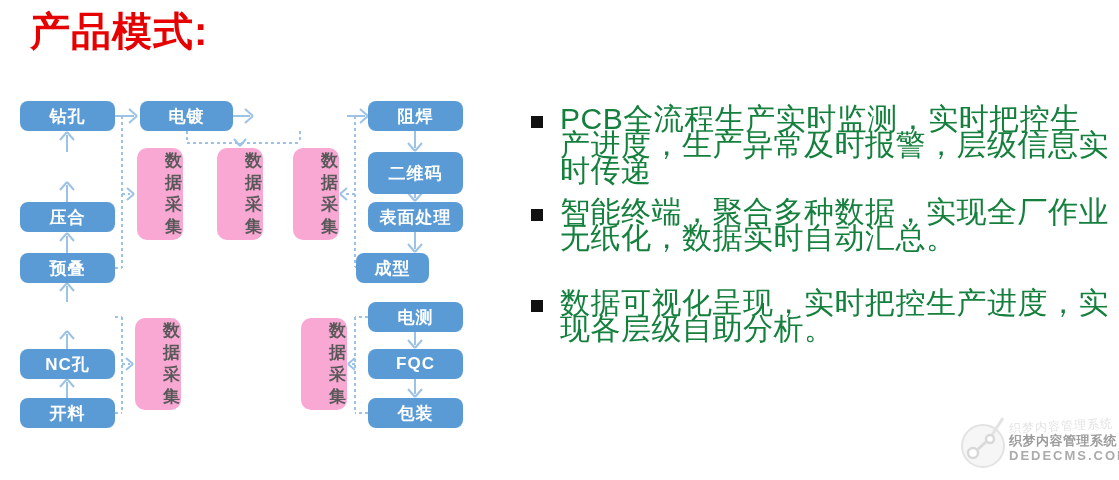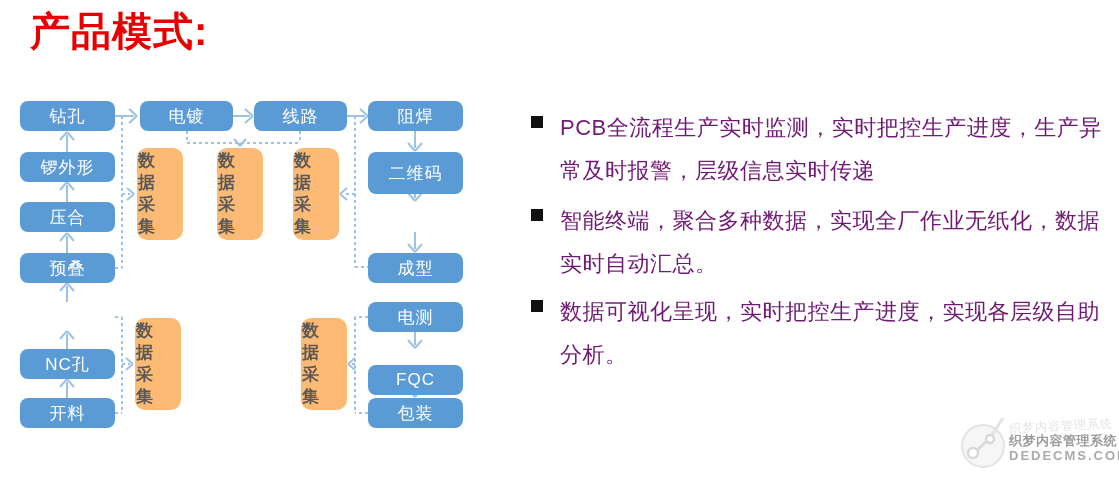--- a/index.html
+++ b/index.html
@@ -11,37 +11,38 @@
   .slide-title{
     position:absolute;left:30px;top:4px;
     font-size:40px;font-weight:bold;color:#e60000;letter-spacing:1px;
   }
   
   .flow{position:absolute;left:0;top:85px;width:512px;height:365px;}
   .pbox{
     position:absolute;background:#5B9BD5;border-radius:8px;
     color:#ffffff;font-size:17px;display:flex;align-items:center;justify-content:center;
     letter-spacing:1px;
+    font-weight:bold;
   }
   .dbox{
-    position:absolute;background:#fdba74;border-radius:10px;
+    position:absolute;background:#f9a8d4;border-radius:10px;
     color:#595959;font-size:17px;font-weight:bold;
-    display:flex;align-items:center;justify-content:flex-start;text-align:center;
+    display:flex;align-items:center;justify-content:flex-end;text-align:center;
   }
   .dbox span{width:19px;line-height:22px;word-break:break-all;display:block;}
   .connectors{position:absolute;left:0;top:0;}
   
   .bullets{position:absolute;left:528px;top:106px;width:582px;height:340px;}
   .bullet-item{position:absolute;left:0;display:flex;align-items:flex-start;}
   .bullet-sq{
     width:12px;height:12px;background:#111111;flex:0 0 12px;
     margin:10px 17px 0 3px;
   }
   .bullet-text{
-    font-size:22px;line-height:43px;color:#701a75;letter-spacing:0.5px;
+    font-size:30px;line-height:26px;color:#15803d;letter-spacing:0.5px;
   }
   
   .watermark{position:absolute;right:8px;bottom:6px;width:150px;height:62px;}
   .wm-logo{position:absolute;left:0;top:2px;}
   .wm-ghost{
     position:absolute;left:48px;top:6px;font-size:12px;color:#dcdcdc;
     letter-spacing:1px;white-space:nowrap;transform:rotate(-3deg);opacity:.8;
   }
   .wm-cn{
     position:absolute;left:48px;top:20px;font-size:13px;font-weight:bold;color:#9c9c9c;
@@ -96,33 +97,32 @@
       <path d="M122 232 V328 M115 232 H122 M115 328 H122 M122 279 H130"></path>
       <path d="M133 279 l-7 -6 M133 279 l-7 6" stroke-dasharray="none"></path>
 
       <path d="M355 232 V328 M368 232 H355 M368 328 H355 M355 279 H351"></path>
       <path d="M348 279 l7 -6 M348 279 l7 6" stroke-dasharray="none"></path>
     </g>
   </svg>
 
   <div class="pbox" style="left:20px;top:16px;width:95px;height:30px">钻孔</div>
   <div class="pbox" style="left:140px;top:16px;width:93px;height:30px">电镀</div>
-  <div class="pbox" style="left:254px;top:16px;width:93px;height:30px">线路</div>
   <div class="pbox" style="left:368px;top:16px;width:95px;height:30px">阻焊</div>
 
-  <div class="pbox" style="left:20px;top:67px;width:95px;height:30px">锣外形</div>
   <div class="pbox" style="left:20px;top:117px;width:95px;height:30px">压合</div>
   <div class="pbox" style="left:20px;top:168px;width:95px;height:30px">预叠</div>
   <div class="pbox" style="left:20px;top:264px;width:95px;height:30px">NC孔</div>
   <div class="pbox" style="left:20px;top:313px;width:95px;height:30px">开料</div>
 
   <div class="pbox" style="left:368px;top:67px;width:95px;height:42px">二维码</div>
-  <div class="pbox" style="left:368px;top:168px;width:95px;height:30px">成型</div>
+  <div class="pbox" style="left:368px;top:117px;width:95px;height:30px">表面处理</div>
+  <div class="pbox" style="left:356px;top:168px;width:73px;height:30px">成型</div>
   <div class="pbox" style="left:368px;top:217px;width:95px;height:30px">电测</div>
-  <div class="pbox" style="left:368px;top:280px;width:95px;height:30px">FQC</div>
+  <div class="pbox" style="left:368px;top:264px;width:95px;height:30px">FQC</div>
   <div class="pbox" style="left:368px;top:313px;width:95px;height:30px">包装</div>
 
   <div class="dbox" style="left:137px;top:63px;width:46px;height:92px">
       <span>数据采集</span>
     </div>
   <div class="dbox" style="left:217px;top:63px;width:46px;height:92px">
       <span>数据采集</span>
     </div>
   <div class="dbox" style="left:293px;top:63px;width:46px;height:92px">
       <span>数据采集</span>

